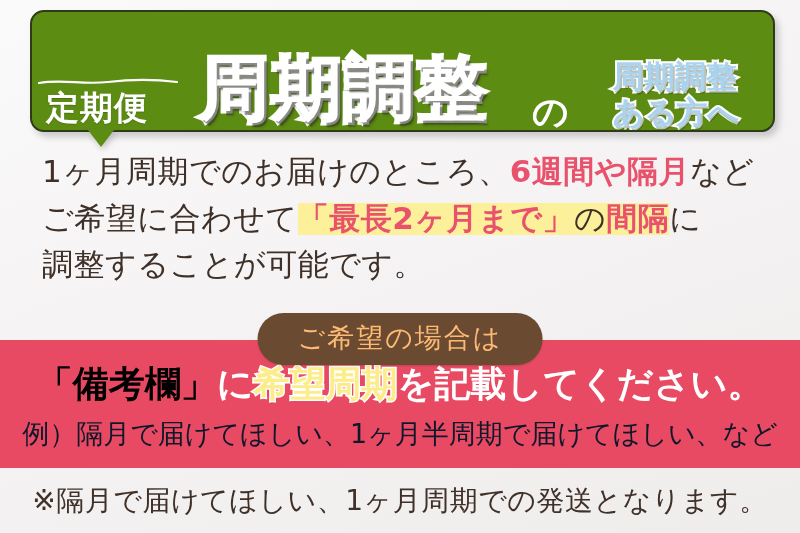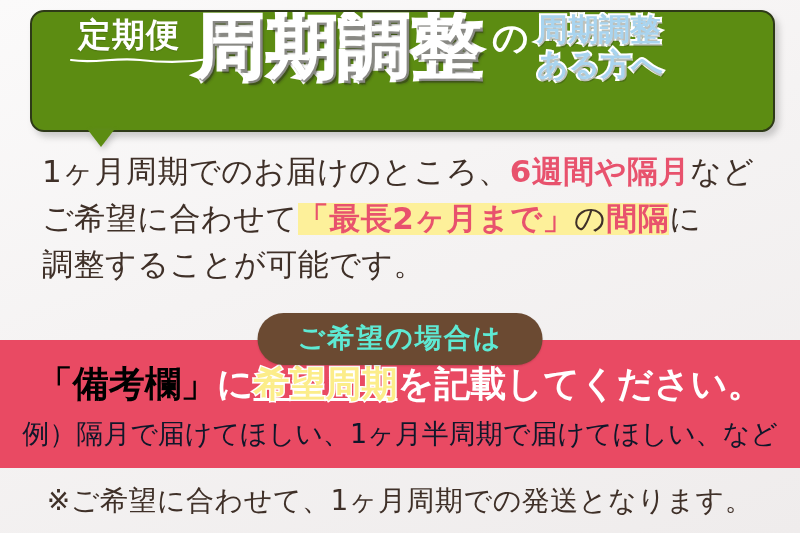--- a/index.html
+++ b/index.html
@@ -36,23 +36,24 @@
     background: #5c8c12;
     border: 2px solid #2e3a18;
     border-radius: 14px;
     box-shadow: 4px 5px 6px rgba(120,120,120,0.35);
     overflow: hidden;
   }
   .header-inner {
     position: absolute;
     inset: 0;
     display: flex;
-    align-items: flex-start;
-    padding-left: 44px;
+    align-items: flex-end;
+    padding-left: 12px;
     box-sizing: border-box;
+    gap: 36px;
   }
   .bubble-tail {
     position: absolute;
     left: 58px;
     top: 120px;
     width: 0;
     height: 0;
     border-left: 13px solid transparent;
     border-right: 13px solid transparent;
     border-top: 17px solid #5c8c12;
@@ -151,23 +152,23 @@
     font-weight: 500;
   }
 
   
   .badge {
     position: absolute;
     left: 50%;
     top: 313px;
     transform: translateX(-50%);
     background: #6b4a32;
-    color: #5eead4;
+    color: #fdba74;
     font-size: 27px;
-    font-weight: 700;
+    font-weight: 400;
     letter-spacing: 2px;
     padding: 7px 40px 9px 40px;
     border-radius: 26px;
     white-space: nowrap;
     z-index: 5;
     box-shadow: 0 1px 2px rgba(0,0,0,0.15);
   }
 
   
   .pink-band {
@@ -191,21 +192,20 @@
     letter-spacing: 0px;
     white-space: nowrap;
   }
   .yel {
     color: #000000;
   }
   .yel-out {
     color: #fced8a;
     -webkit-text-stroke: 3px #ffffff;
     paint-order: stroke fill;
-    text-decoration: underline;
   }
   .pink-line2 {
     position: absolute;
     left: 0;
     right: 0;
     top: 80px;
     text-align: center;
     font-size: 27px;
     font-weight: 500;
     line-height: 1;
@@ -280,15 +280,15 @@
 
   <div class="badge">ご希望の場合は</div>
 
   <div class="pink-band">
     <div class="pink-line1">
       <span class="yel">「備考欄」</span><span>に</span><span class="yel-out">希望周期</span><span>を記載してください。</span>
     </div>
     <div class="pink-line2">例）隔月で届けてほしい、1ヶ月半周期で届けてほしい、など</div>
   </div>
 
-  <div class="footer-note">※ご希望に合わせて、1ヶ月周期での発送となります。</div>
+  <div class="footer-note">※隔月で届けてほしい、1ヶ月周期での発送となります。</div>
 
 </div>
 
 </body></html>

